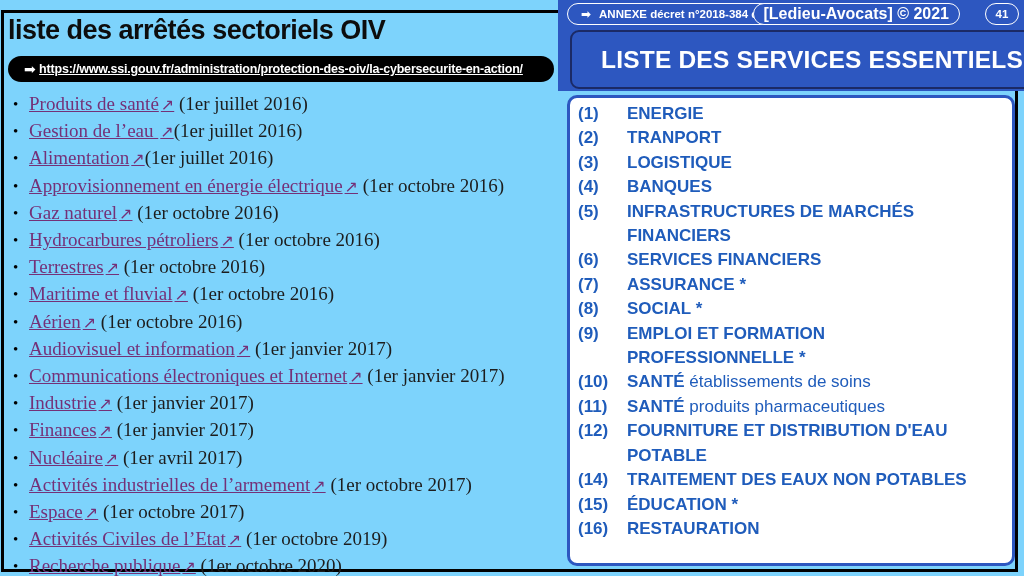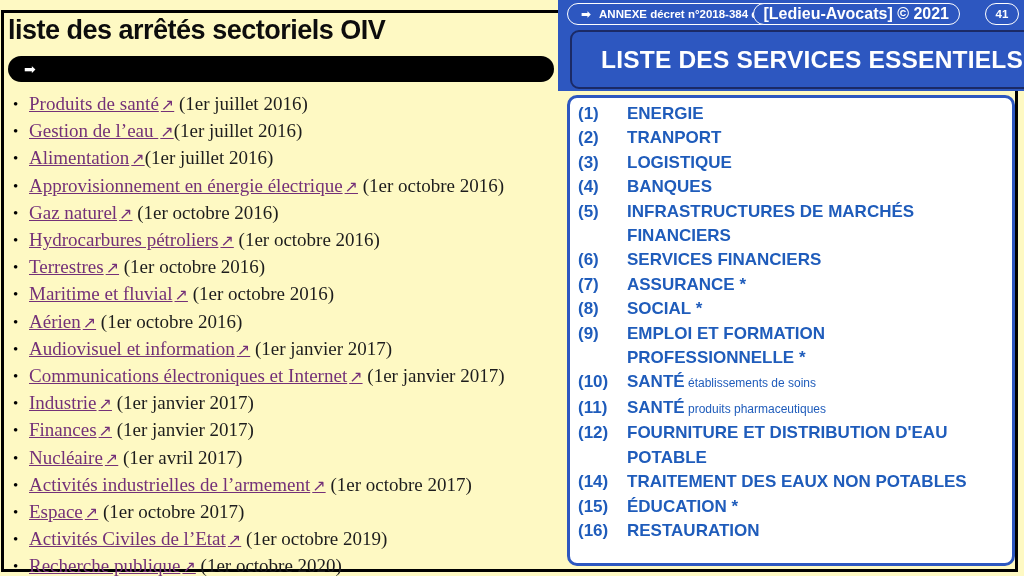--- a/index.html
+++ b/index.html
@@ -1,18 +1,18 @@
 <!DOCTYPE html>
 <html><head>
 <meta charset="utf-8">
 <style>
   * { margin:0; padding:0; box-sizing:border-box; }
   html,body { width:1024px; height:576px; background:#ffffff; overflow:hidden;
               font-family:"Liberation Sans", sans-serif; }
-  .slide { position:relative; width:1024px; height:576px; background:#fef9c3; }
+  .slide { position:relative; width:1024px; height:576px; background:#7dd3fc; }
 
   
   .frame { position:absolute; left:1px; top:10px; width:1017px; height:562px;
            border:3px solid #000; z-index:1; pointer-events:none; }
 
   
   .left-panel { position:absolute; left:8px; top:14px; width:552px; z-index:2; }
   .left-title { font-size:27px; font-weight:bold; color:#0d0d0d; letter-spacing:-0.5px;
                 margin:1px 0 10px 0; font-family:"Liberation Sans", sans-serif; }
   .url-pill { position:relative; height:26px; background:#000; border-radius:14px;
@@ -45,32 +45,33 @@
   .services-header span { color:#fff; font-weight:bold; font-size:24.5px; letter-spacing:0.2px;
                           white-space:nowrap; }
 
   .services-box { position:absolute; left:567px; top:95px; width:448px; height:471px;
                   background:#fff; border:3px solid #2d57c0; border-radius:10px; z-index:4;
                   padding:4px 6px 0 8px; }
   .svc-row { display:flex; align-items:flex-start; }
   .svc-num { width:49px; flex:none; font-weight:bold; font-size:17px; color:#1f5cbb;
              line-height:24.4px; }
   .svc-label { flex:1; font-weight:bold; font-size:17px; color:#1f5cbb; line-height:24.4px; }
-  .svc-rest { font-weight:normal; font-size:12px; }
+  .svc-rest { font-weight:normal; font-size:17px; }
 </style>
 </head>
 <body>
 
 <div class="slide">
   <div class="frame"></div>
 
   <div class="left-panel">
     <div class="left-title">liste des arrêtés sectoriels OIV</div>
     <div class="url-pill">
       <span class="pill-arrow">➡</span>
+      <a class="url-link">https://www.ssi.gouv.fr/administration/protection-des-oiv/la-cybersecurite-en-action/</a>
     </div>
     <ul class="sector-list" id="sector-list">
         <li><span class="bullet">•</span><a class="sector-link">Produits de santé<span class="ext-arrow">↗</span></a><span class="sector-date"> (1er juillet 2016)</span></li>
         <li><span class="bullet">•</span><a class="sector-link">Gestion de l’eau <span class="ext-arrow">↗</span></a><span class="sector-date">(1er juillet 2016)</span></li>
         <li><span class="bullet">•</span><a class="sector-link">Alimentation<span class="ext-arrow">↗</span></a><span class="sector-date">(1er juillet 2016)</span></li>
         <li><span class="bullet">•</span><a class="sector-link">Approvisionnement en énergie électrique<span class="ext-arrow">↗</span></a><span class="sector-date"> (1er octobre 2016)</span></li>
         <li><span class="bullet">•</span><a class="sector-link">Gaz naturel<span class="ext-arrow">↗</span></a><span class="sector-date"> (1er octobre 2016)</span></li>
         <li><span class="bullet">•</span><a class="sector-link">Hydrocarbures pétroliers<span class="ext-arrow">↗</span></a><span class="sector-date"> (1er octobre 2016)</span></li>
         <li><span class="bullet">•</span><a class="sector-link">Terrestres<span class="ext-arrow">↗</span></a><span class="sector-date"> (1er octobre 2016)</span></li>
         <li><span class="bullet">•</span><a class="sector-link">Maritime et fluvial<span class="ext-arrow">↗</span></a><span class="sector-date"> (1er octobre 2016)</span></li>

